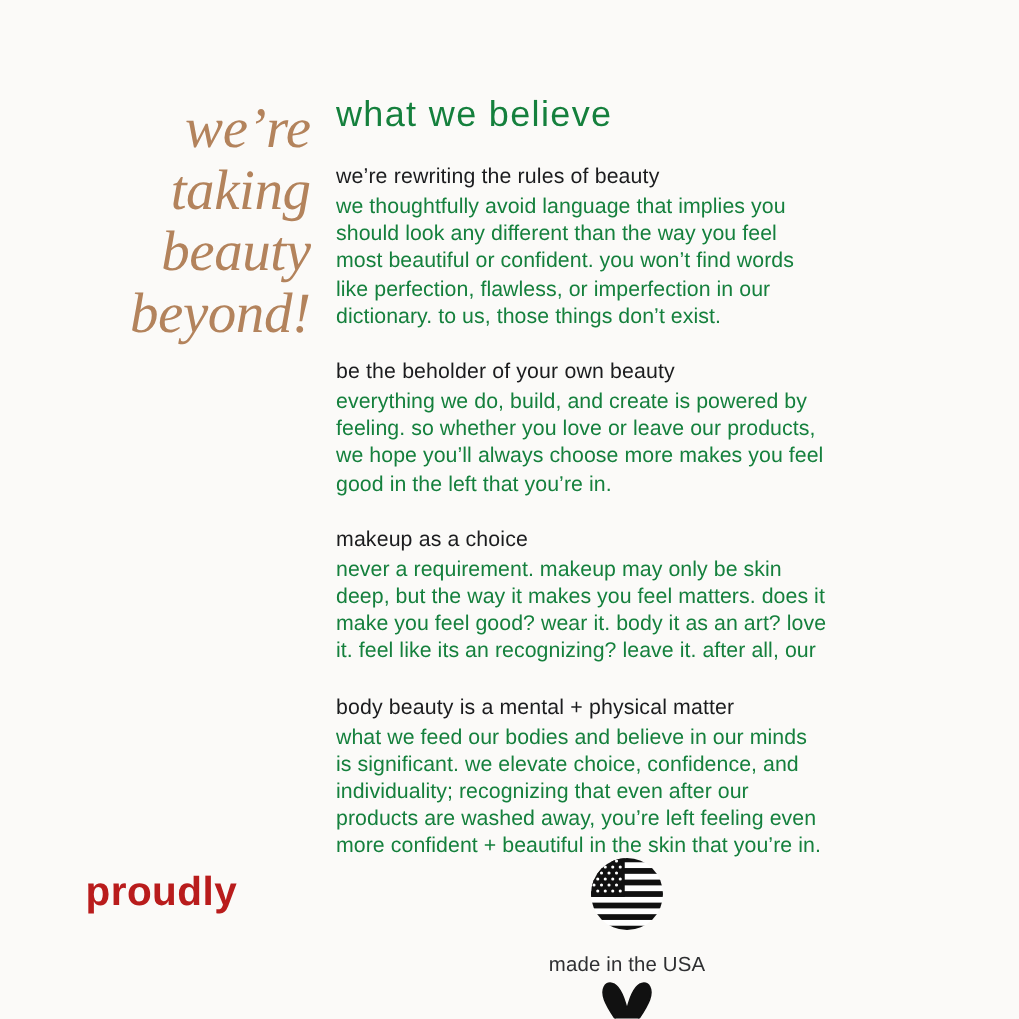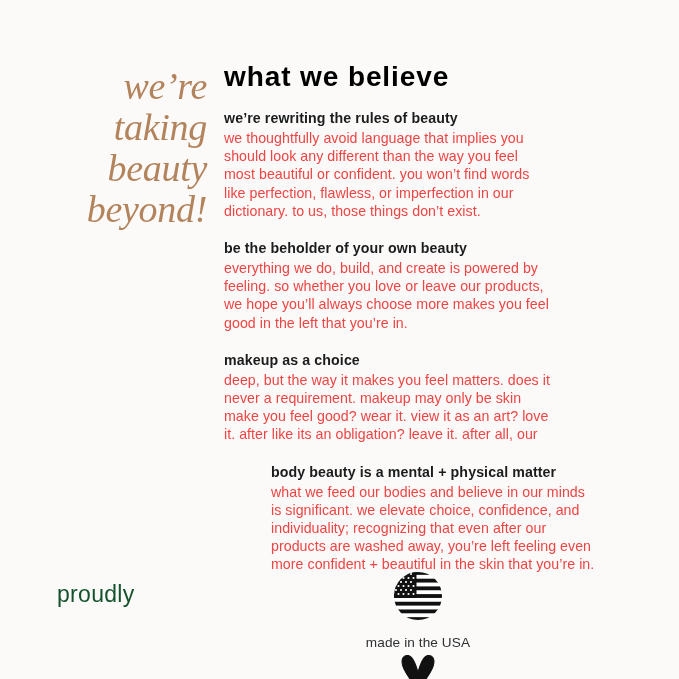--- a/index.html
+++ b/index.html
@@ -55,66 +55,66 @@
   .tagline .tline { display: block; white-space: nowrap; }
 
   
   .believe {
     flex: 1 1 auto;
     padding-left: 17px;
     padding-right: 44px;
   }
 
   .believe-title {
-    font-size: 28px;
-    font-weight: 700;
-    color: #000000;
+    font-size: 24px;
+    font-weight: 400;
+    color: #15803d;
     letter-spacing: 0.9px;
     line-height: 30px;
     margin-bottom: 17px;
     white-space: nowrap;
   }
 
   .section { margin-bottom: 19px; }
-  .section:last-child { margin-bottom: 0; margin-left: 47px; }
+  .section:last-child { margin-bottom: 0; }
 
   .section-heading {
     font-size: 14.2px;
-    font-weight: 700;
+    font-weight: 400;
     color: #1b1c1e;
     letter-spacing: 0.1px;
     line-height: 19px;
     margin-bottom: 1px;
   }
 
   .section-body {
     font-size: 14.2px;
     font-weight: 400;
-    color: #ef4444;
+    color: #15803d;
     letter-spacing: 0.05px;
     line-height: 18.2px;
   }
   .section-body .bline { display: block; white-space: nowrap; }
 
   
   .proudly-row {
     position: absolute;
     left: 0;
     top: 566px;
     width: 679px;
     height: 100px;
   }
 
   .proudly-label {
     position: absolute;
     left: 57px;
     top: 14px;
-    font-size: 23px;
-    font-weight: 400;
-    color: #14532d;
+    font-size: 27px;
+    font-weight: 700;
+    color: #b91c1c;
     letter-spacing: 0.3px;
     line-height: 28px;
   }
 
   .badges {
     position: absolute;
     left: 168px;
     top: 0;
     width: 500px;
     display: flex;
@@ -185,24 +185,24 @@
             <span class="bline">everything we do, build, and create is powered by</span>
             <span class="bline">feeling. so whether you love or leave our products,</span>
             <span class="bline">we hope you’ll always choose more makes you feel</span>
             <span class="bline">good in the left that you’re in.</span>
           </div>
         </div>
 
         <div class="section">
           <div class="section-heading">makeup as a choice</div>
           <div class="section-body">
+            <span class="bline">never a requirement. makeup may only be skin</span>
             <span class="bline">deep, but the way it makes you feel matters. does it</span>
-            <span class="bline">never a requirement. makeup may only be skin</span>
-            <span class="bline">make you feel good? wear it. view it as an art? love</span>
-            <span class="bline">it. after like its an obligation? leave it. after all, our</span>
+            <span class="bline">make you feel good? wear it. body it as an art? love</span>
+            <span class="bline">it. feel like its an recognizing? leave it. after all, our</span>
           </div>
         </div>
 
         <div class="section">
           <div class="section-heading">body beauty is a mental + physical matter</div>
           <div class="section-body">
             <span class="bline">what we feed our bodies and believe in our minds</span>
             <span class="bline">is significant. we elevate choice, confidence, and</span>
             <span class="bline">individuality; recognizing that even after our</span>
             <span class="bline">products are washed away, you’re left feeling even</span>

